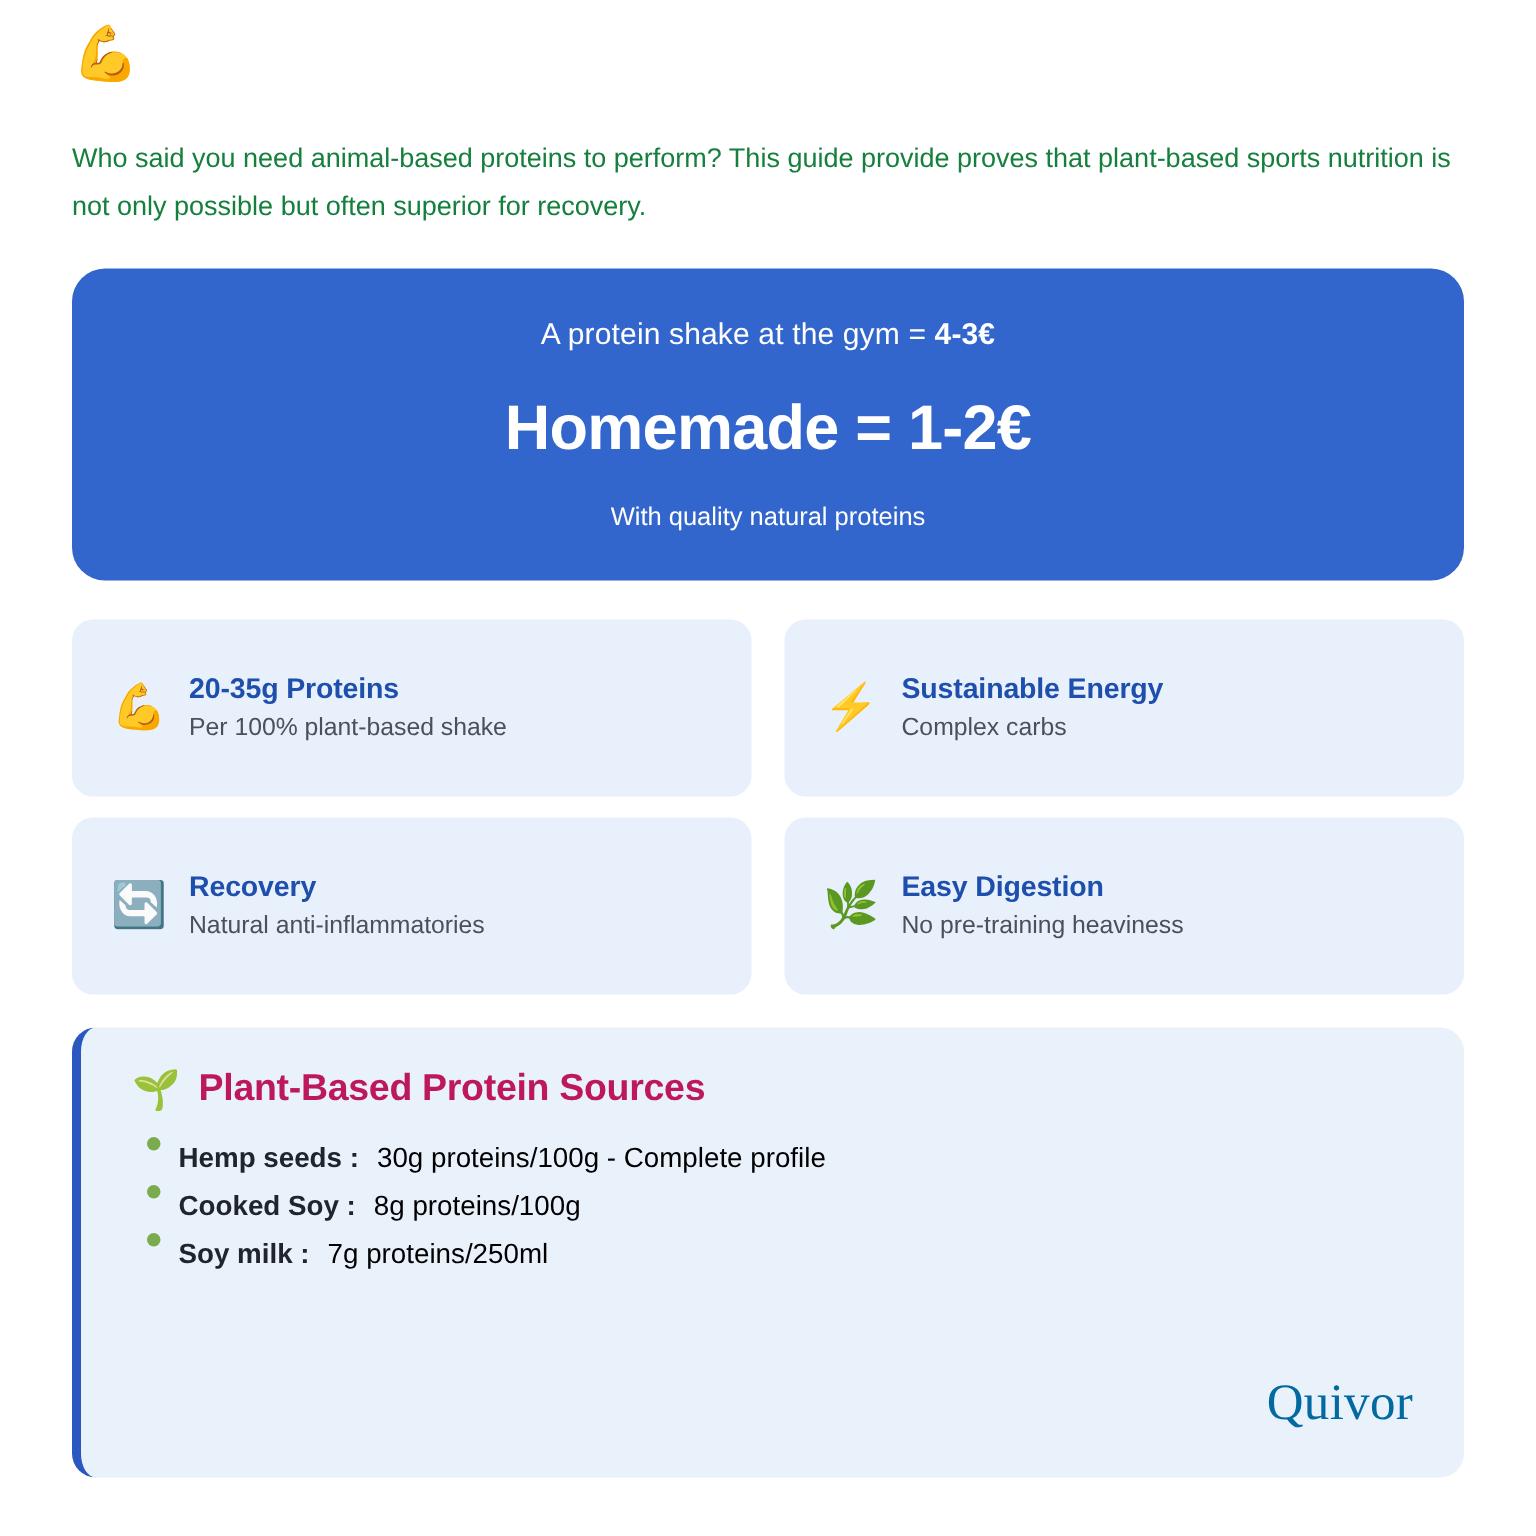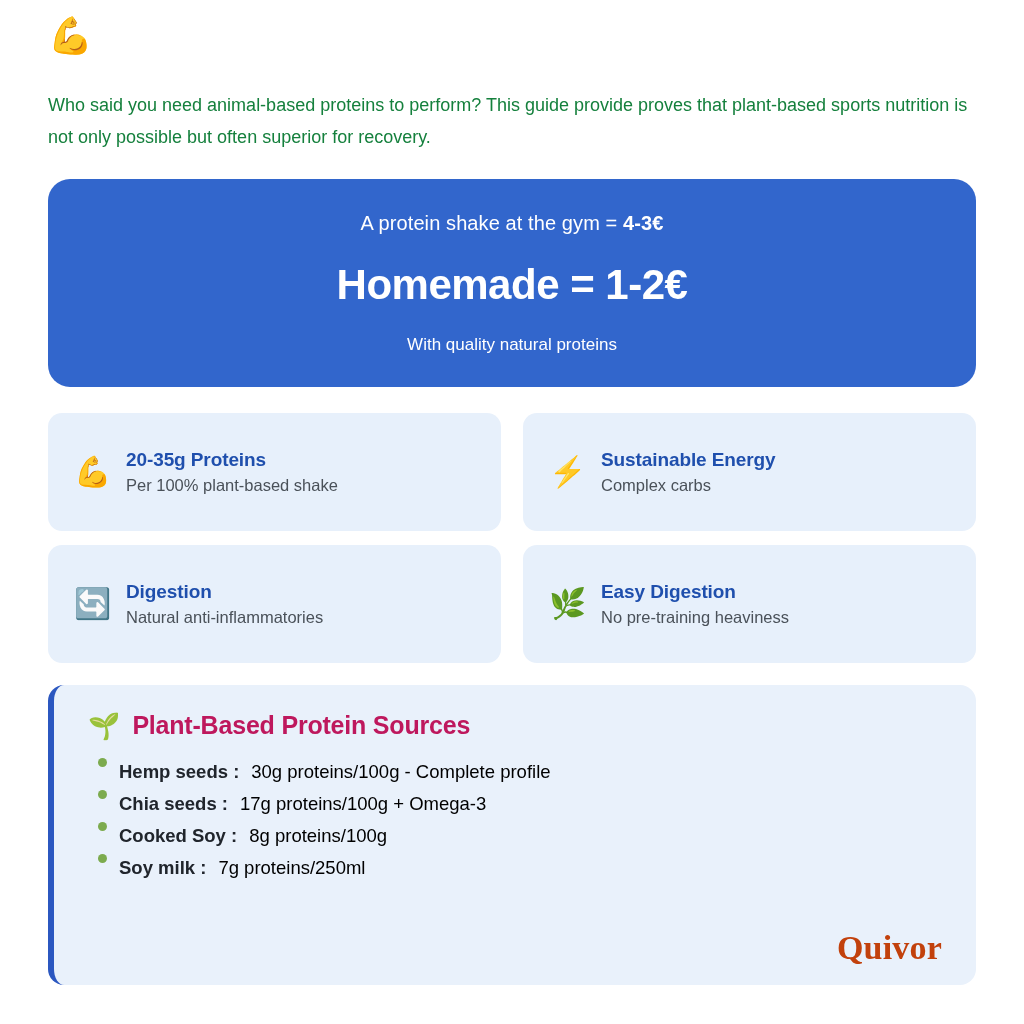--- a/index.html
+++ b/index.html
@@ -156,25 +156,25 @@
     background: #7CAB4E;
     position: relative;
     top: -3px;
   }
   .li-label { font-weight: bold; color: #20252c; }
   .li-value { color: #000000; }
 
   .brand {
     position: absolute;
     right: 34px;
-    bottom: 18px;
+    bottom: 30px;
     font-family: "Liberation Serif", serif;
     font-size: 34px;
-    font-weight: bold;
-    color: #c2410c;
+    font-weight: normal;
+    color: #0369a1;
     letter-spacing: 0.2px;
   }
 </style>
 </head>
 <body>
 
 <div class="page">
 
   <div class="title-row">
     <span class="title-emoji">💪</span>
@@ -204,21 +204,21 @@
       <span class="card-icon">⚡</span>
       <div class="card-body">
         <div class="card-title">Sustainable Energy</div>
         <div class="card-sub">Complex carbs</div>
       </div>
     </div>
 
     <div class="card">
       <span class="card-icon">🔄</span>
       <div class="card-body">
-        <div class="card-title">Digestion</div>
+        <div class="card-title">Recovery</div>
         <div class="card-sub">Natural anti-inflammatories</div>
       </div>
     </div>
 
     <div class="card">
       <span class="card-icon">🌿</span>
       <div class="card-body">
         <div class="card-title">Easy Digestion</div>
         <div class="card-sub">No pre-training heaviness</div>
       </div>
@@ -230,25 +230,20 @@
     <div class="sources-head">
       <span class="sources-emoji">🌱</span>
       <h2 class="sources-title">Plant-Based Protein Sources</h2>
     </div>
 
     <ul class="sources-list">
       <li>
         <span class="bullet"></span>
         <span class="li-label">Hemp seeds :</span>
         <span class="li-value">30g proteins/100g - Complete profile</span>
-      </li>
-      <li>
-        <span class="bullet"></span>
-        <span class="li-label">Chia seeds :</span>
-        <span class="li-value">17g proteins/100g + Omega-3</span>
       </li>
       <li>
         <span class="bullet"></span>
         <span class="li-label">Cooked Soy :</span>
         <span class="li-value">8g proteins/100g</span>
       </li>
       <li>
         <span class="bullet"></span>
         <span class="li-label">Soy milk :</span>
         <span class="li-value">7g proteins/250ml</span>

